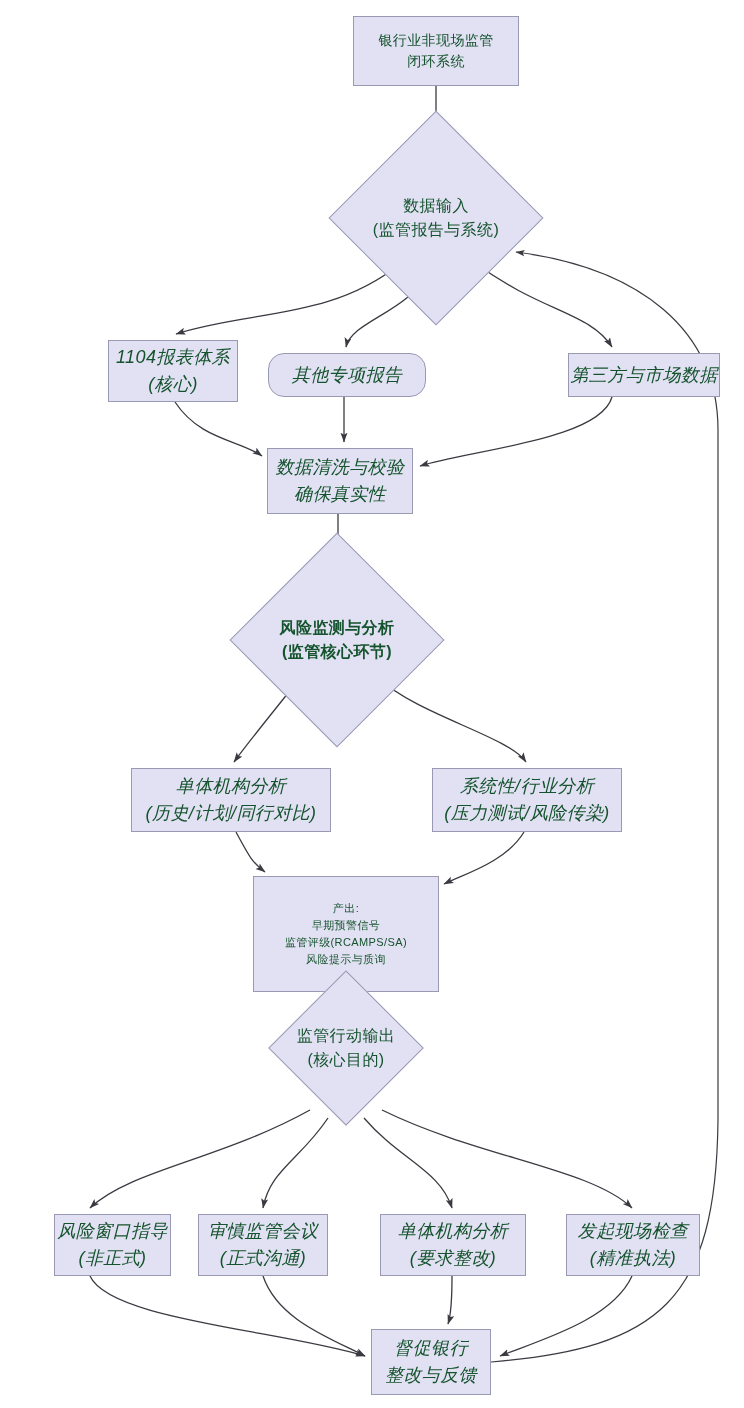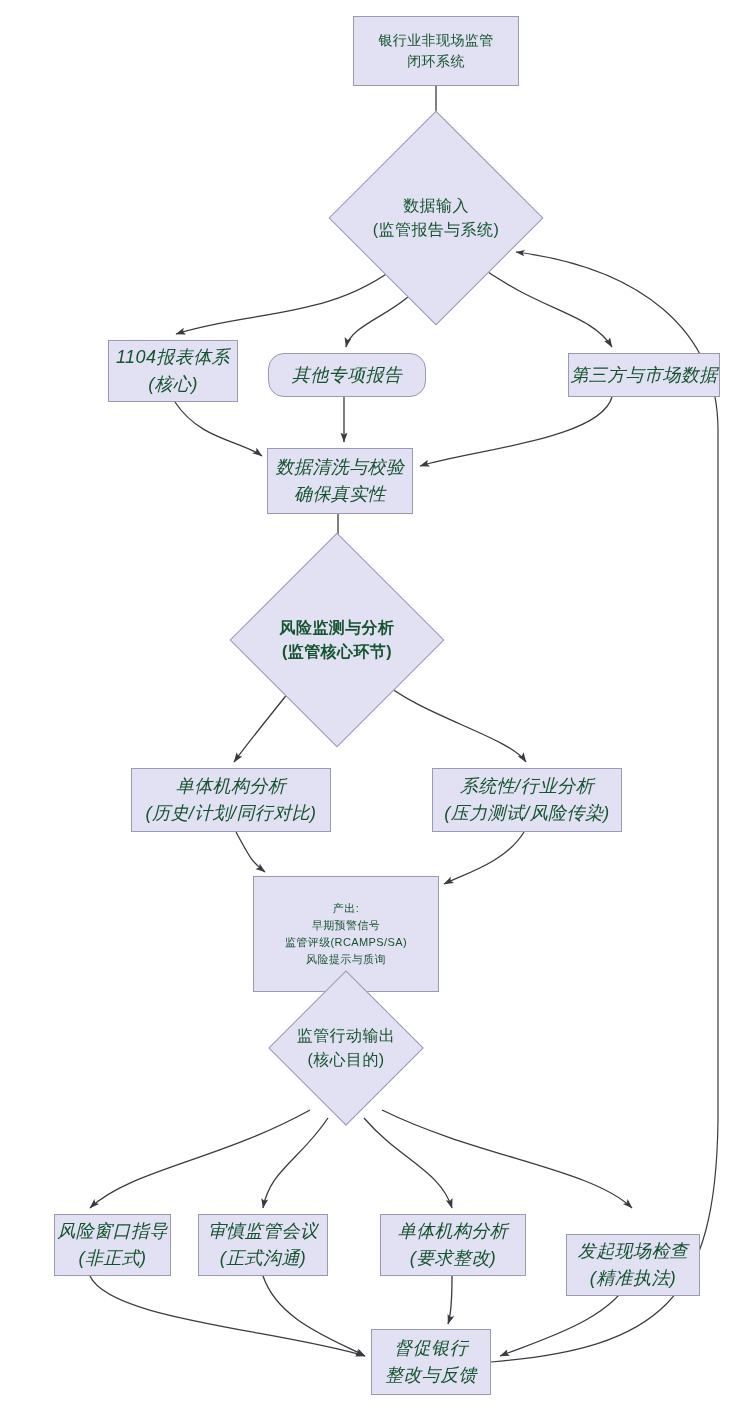--- a/index.html
+++ b/index.html
@@ -146,21 +146,21 @@
   <div class="node box n-small" style="left:198px;top:1214px;width:130px;height:62px;">
     <span class="lbl">审慎监管会议
 (正式沟通)</span>
   </div>
 
   <div class="node box n-small" style="left:380px;top:1214px;width:146px;height:62px;">
     <span class="lbl">单体机构分析
 (要求整改)</span>
   </div>
 
-  <div class="node box n-small" style="left:566px;top:1214px;width:134px;height:62px;margin-top:20px;">
+  <div class="node box n-small" style="left:566px;top:1214px;width:134px;height:62px;">
     <span class="lbl">发起现场检查
 (精准执法)</span>
   </div>
 
   <div class="node box n-small" style="left:371px;top:1329px;width:120px;height:66px;">
     <span class="lbl">督促银行
 整改与反馈</span>
   </div>
 
 </div>

